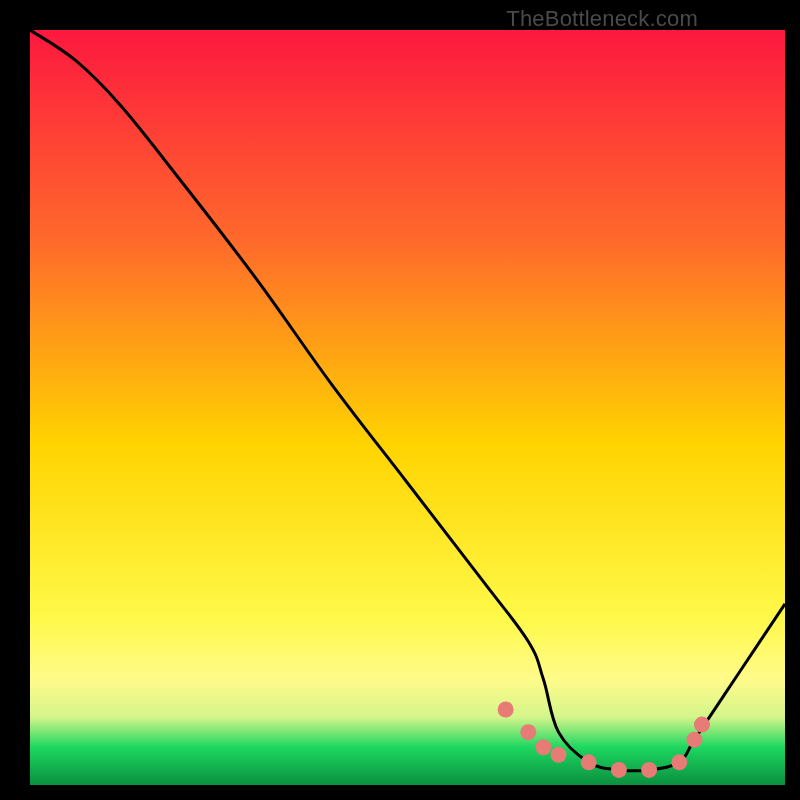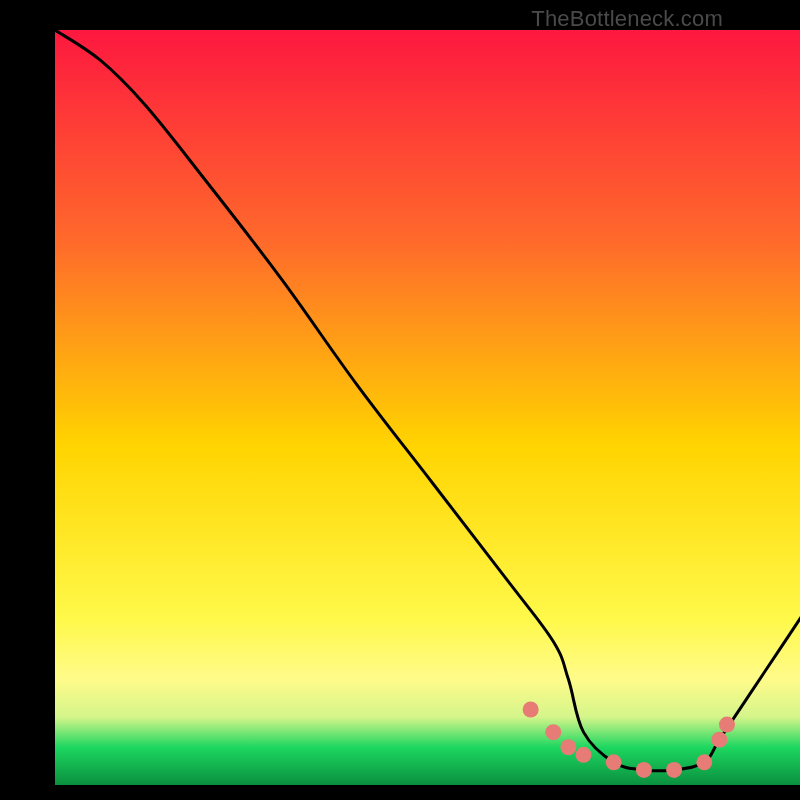--- a/index.html
+++ b/index.html
@@ -8,21 +8,20 @@
     width: 800px;
     height: 800px;
     background: #000;
     overflow: hidden;
   }
   .stage {
     position: relative;
     width: 708px;
     height: 800px;
     background: #000;
-    margin-left: 25px;
   }
   .watermark {
     position: absolute;
     top: 6px;
     right: 10px;
     color: #4a4a4a;
     font-family: Arial, Helvetica, sans-serif;
     font-size: 22px;
     letter-spacing: 0.2px;
     z-index: 10;

